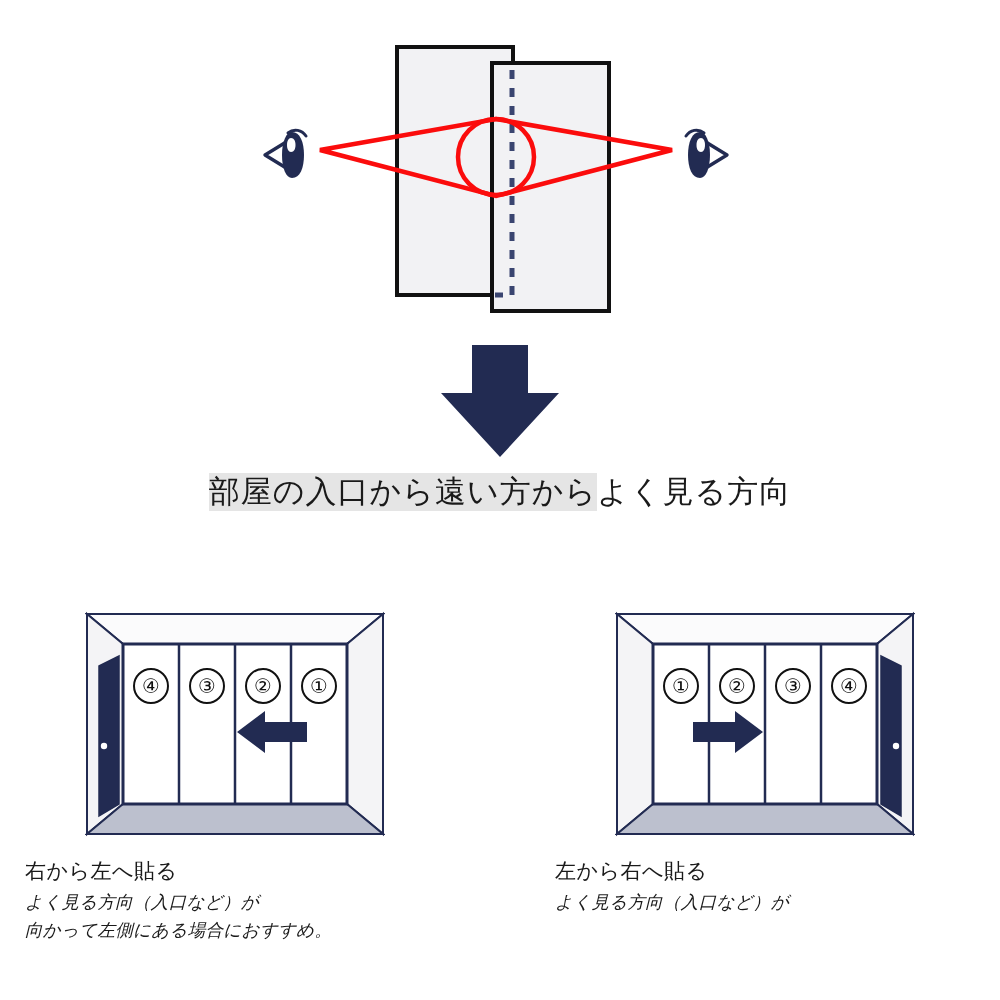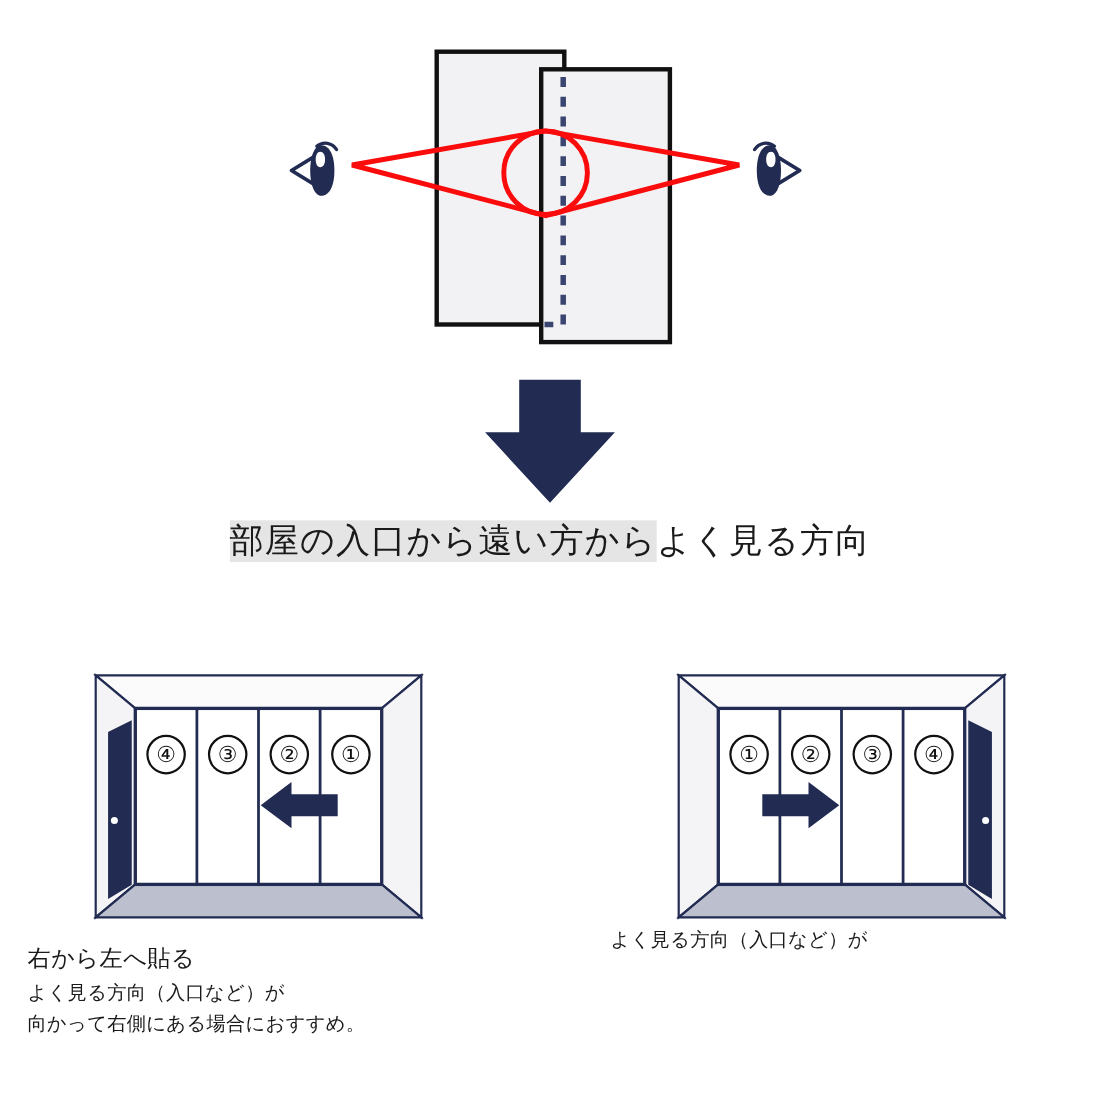--- a/index.html
+++ b/index.html
@@ -78,20 +78,21 @@
   .caption-title {
     font-size: 21px;
     line-height: 34px;
     margin-top: 14px;
     letter-spacing: 0.5px;
   }
   .caption-sub {
     font-size: 17.5px;
     line-height: 28px;
     letter-spacing: 0.3px;
+    font-style: italic;
   }
 </style>
 </head>
 <body>
 
 <div id="overlap-diagram">
   <svg width="1000" height="340" viewBox="0 0 1000 340">
 
     <rect x="397" y="47" width="116" height="248" fill="#f2f2f4" stroke="#111111" stroke-width="4"></rect>
 
@@ -168,21 +169,21 @@
       <path d="M 222 114 L 222 134 L 180 134 L 180 145 L 152 124 L 180 103 L 180 114 Z" fill="#222b52"></path>
 
       <path d="M 14 58 L 34 48 L 34 196 L 14 208 Z" fill="#222b52" stroke="#222b52" stroke-width="1.5"></path>
       <circle cx="19" cy="138" r="3.2" fill="#ffffff"></circle>
     </svg>
   </div>
 
   <div class="caption">
     <div class="caption-title">右から左へ貼る</div>
     <div class="caption-sub">よく見る方向（入口など）が</div>
-    <div class="caption-sub">向かって右側にある場合におすすめ。</div>
+    <div class="caption-sub">向かって左側にある場合におすすめ。</div>
   </div>
 </div>
 
 <div class="room-block" id="room-block-right">
   <div class="room-svg-wrap">
     <svg width="300" height="232" viewBox="0 0 300 232">
 
       <path d="M 2 6 L 298 6 L 262 36 L 38 36 Z" fill="#fbfbfc" stroke="#222b52" stroke-width="2"></path>
 
       <path d="M 2 6 L 38 36 L 38 196 L 2 226 Z" fill="#f4f4f6" stroke="#222b52" stroke-width="2"></path>
@@ -215,15 +216,16 @@
       </g>
 
       <path d="M 78 114 L 78 134 L 120 134 L 120 145 L 148 124 L 120 103 L 120 114 Z" fill="#222b52"></path>
 
       <path d="M 286 58 L 266 48 L 266 196 L 286 208 Z" fill="#222b52" stroke="#222b52" stroke-width="1.5"></path>
       <circle cx="281" cy="138" r="3.2" fill="#ffffff"></circle>
     </svg>
   </div>
 
   <div class="caption">
+    <div class="caption-title">左から右へ貼る</div>
     <div class="caption-sub">よく見る方向（入口など）が</div>
   </div>
 </div>
 
 </body></html>

